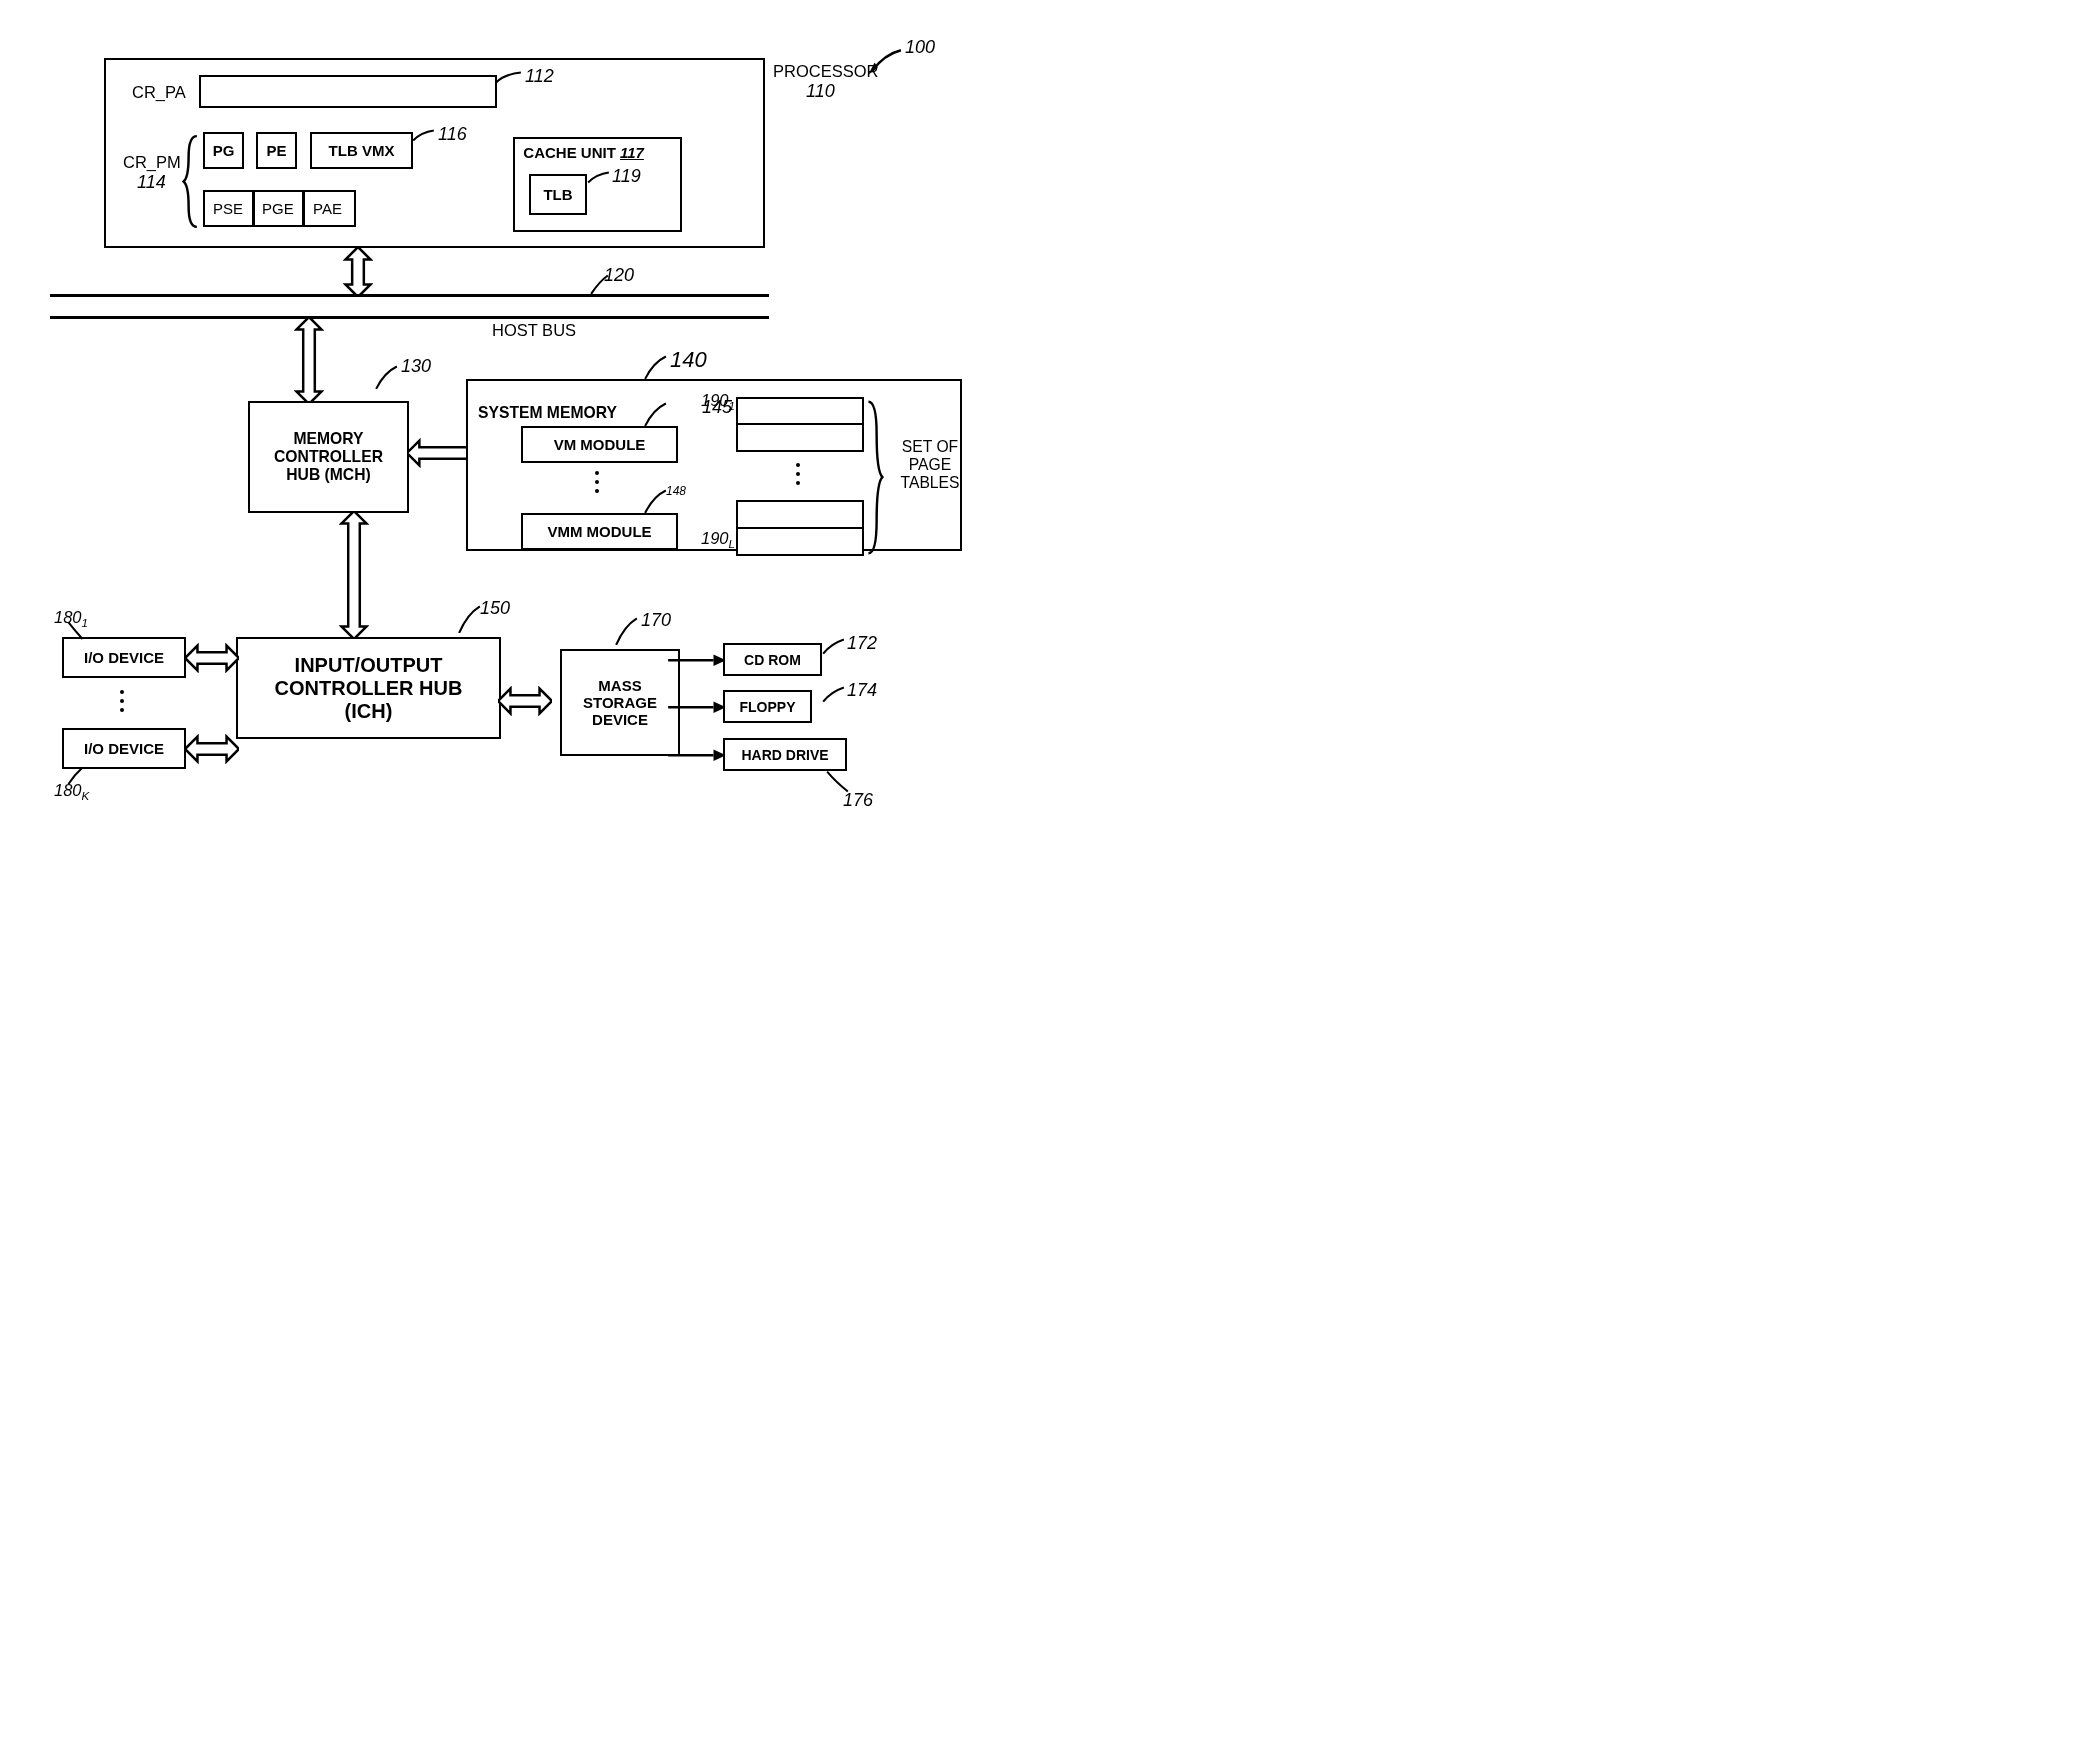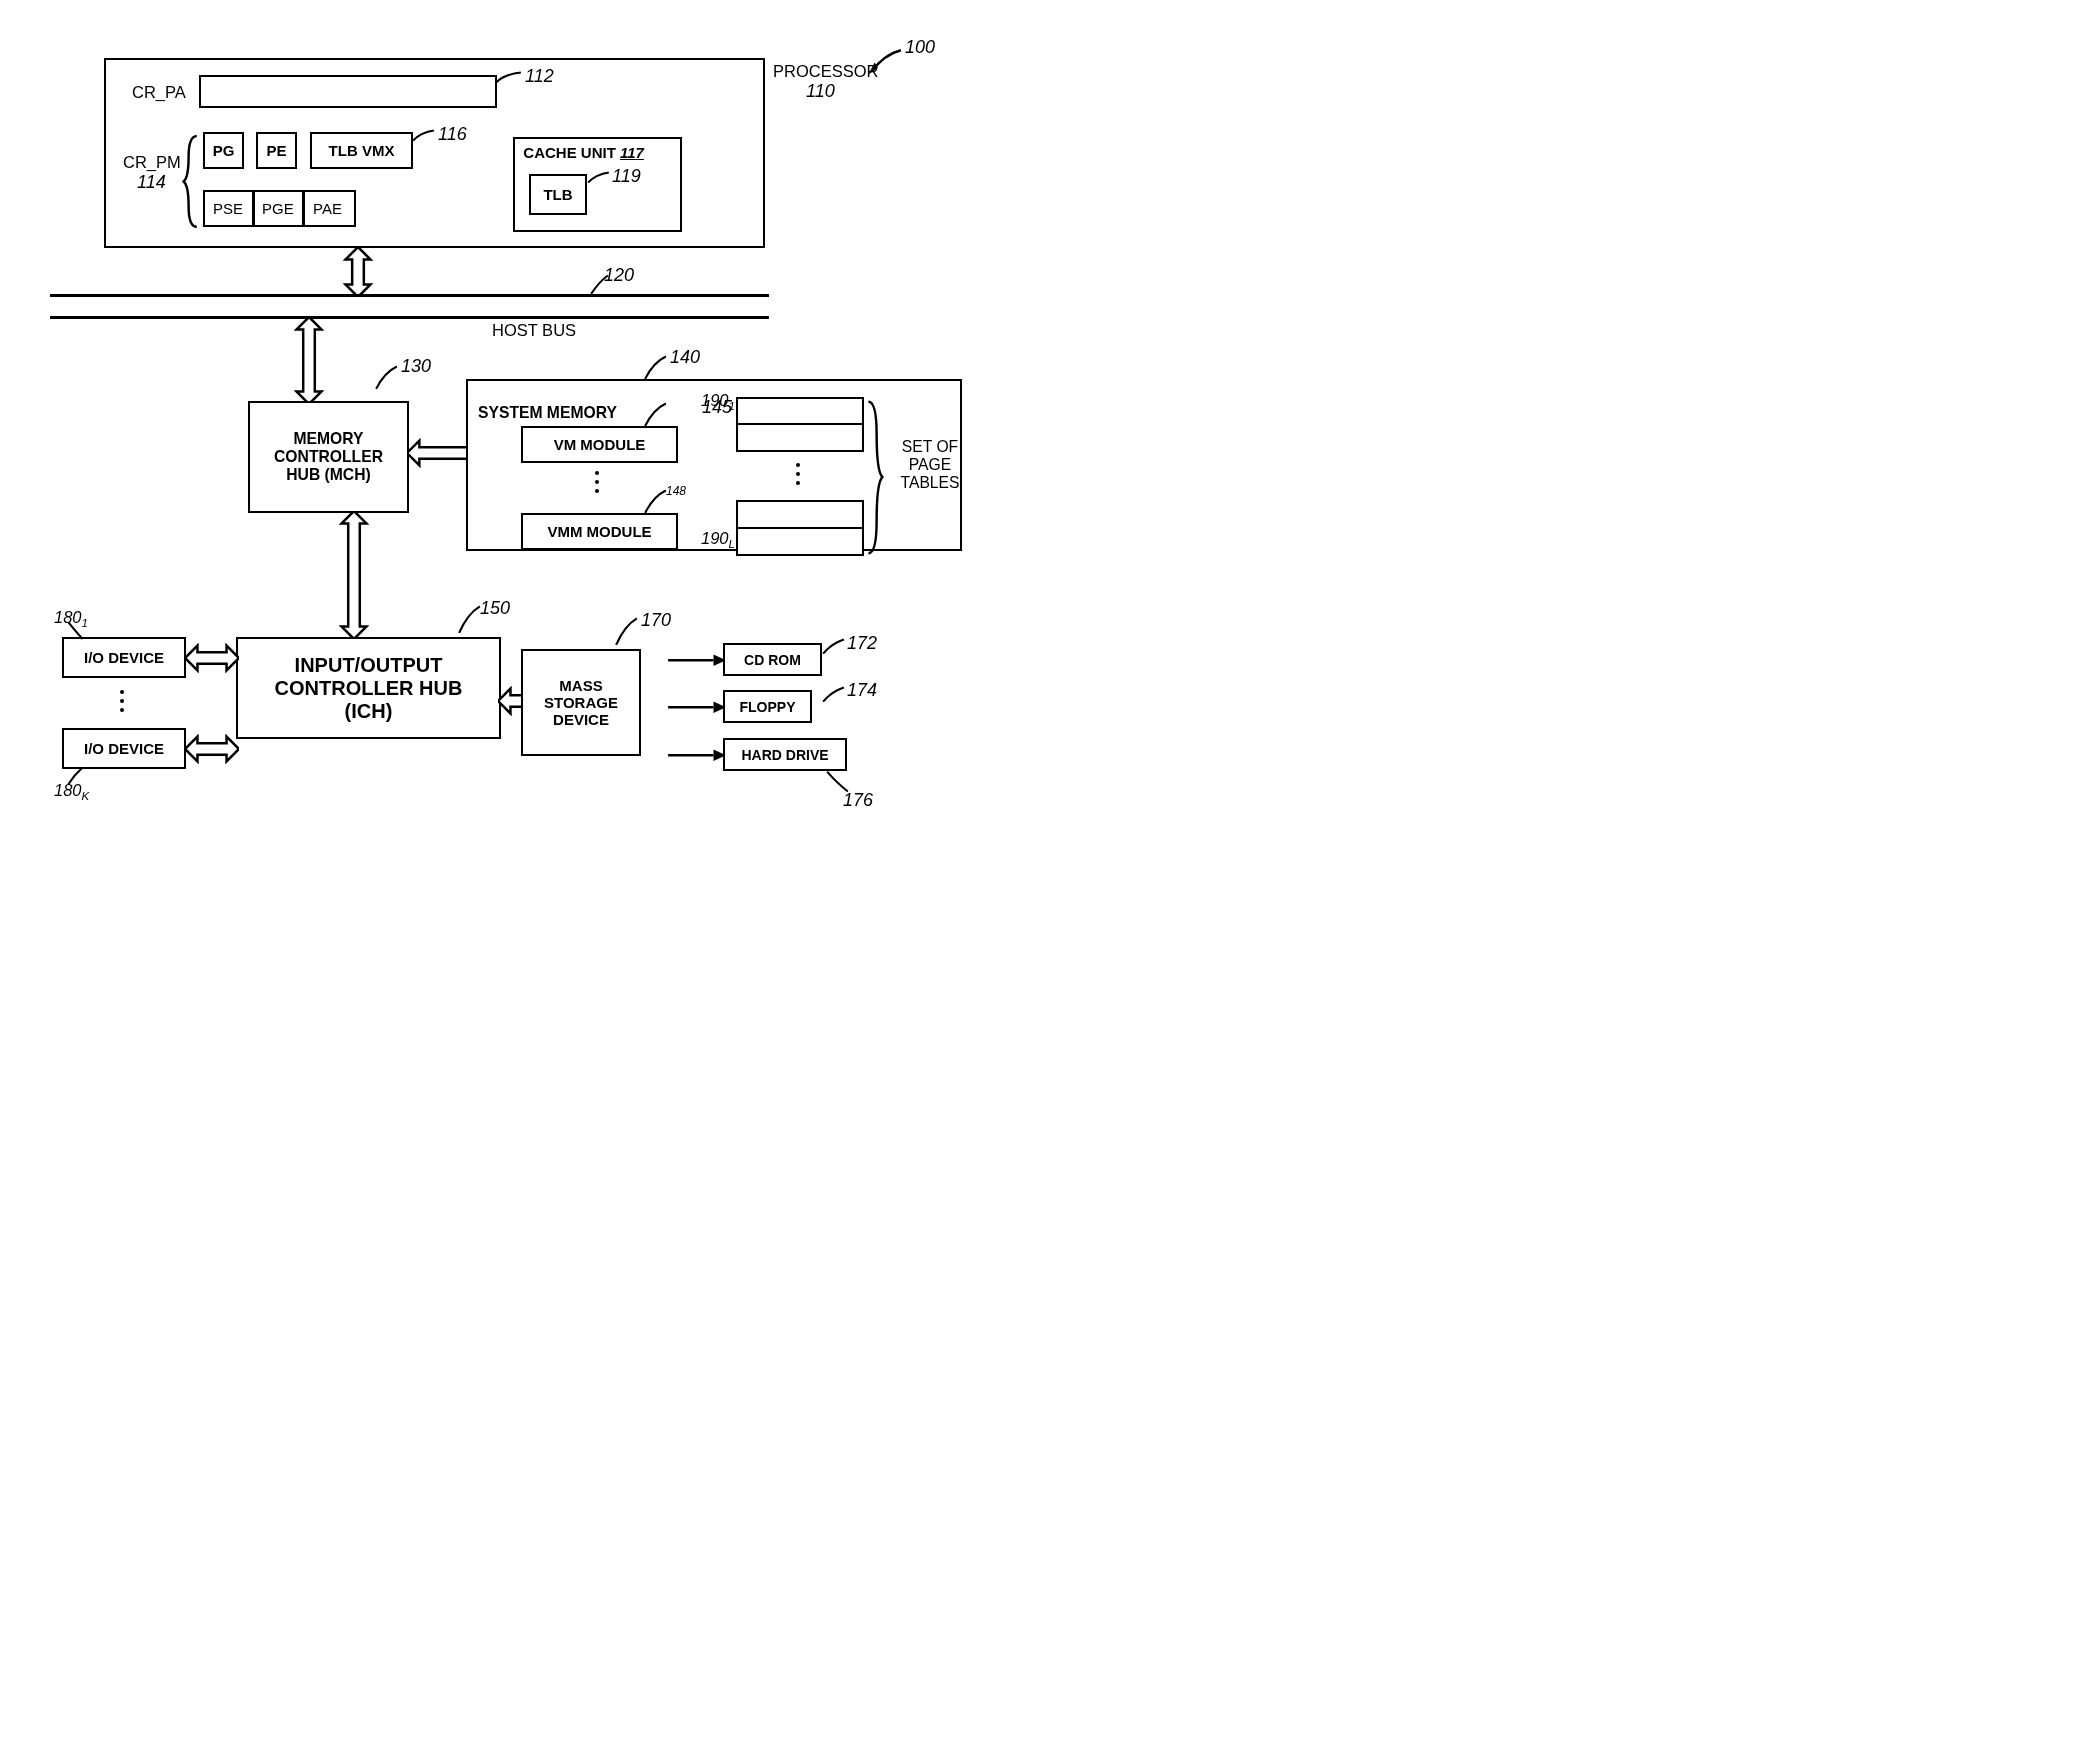--- a/index.html
+++ b/index.html
@@ -155,21 +155,21 @@
         <polygon points="0,18 15,3 15,11 93,11 93,3 108,18 93,33 93,25 15,25 15,33" fill="#fff" stroke="#000" stroke-width="3"></polygon>
       </svg>
   </div>
 
   <div class="box" style="left:441px; top:354px; width:496px; height:172px; align-items:flex-start; justify-content:flex-start; padding:23px 10px; font-size:15.7px;">
     <span>SYSTEM MEMORY</span>
   </div>
   <svg class="brace" style="left:616px; top:329px;" width="29" height="29" viewBox="0 0 35 35">
     <path d="M5 30 Q15 10 30 3" stroke="#000" stroke-width="2.5" fill="none"></path>
   </svg>
-  <div class="label italic" style="left:645px; top:322px; font-size:18px;">140</div>
+  <div class="label italic" style="left:645px; top:322px; font-size:22px;">140</div>
 
   <div class="box" style="left:496px; top:401px; width:157px; height:37px; font-size:15px;">VM MODULE</div>
   <svg class="brace" style="left:616px; top:376px;" width="29" height="25" viewBox="0 0 35 30">
     <path d="M5 30 Q15 10 30 3" stroke="#000" stroke-width="2.5" fill="none"></path>
   </svg>
   <div class="label italic" style="left:677px; top:372px; font-size:18px;">145</div>
 
   <div class="box" style="left:496px; top:488px; width:157px; height:37px; font-size:15px;">VMM MODULE</div>
   <svg class="brace" style="left:616px; top:463px;" width="29" height="25" viewBox="0 0 35 30">
     <path d="M5 30 Q15 10 30 3" stroke="#000" stroke-width="2.5" fill="none"></path>
@@ -234,21 +234,21 @@
         <polygon points="0,18 15,3 15,11 50,11 50,3 65,18 50,33 50,25 15,25 15,33" fill="#fff" stroke="#000" stroke-width="3"></polygon>
       </svg>
   </div>
 
   <div class="darrow-h" style="left:473px; top:661px;">
     <svg width="54" height="30" viewBox="0 0 65 36">
         <polygon points="0,18 15,3 15,11 50,11 50,3 65,18 50,33 50,25 15,25 15,33" fill="#fff" stroke="#000" stroke-width="3"></polygon>
       </svg>
   </div>
 
-  <div class="box" style="left:496px; top:624px; width:120px; height:107px; font-size:15px; padding:0 1px;">MASS STORAGE DEVICE</div>
+  <div class="box" style="left:535px; top:624px; width:120px; height:107px; font-size:15px; padding:0 1px;">MASS STORAGE DEVICE</div>
   <svg class="brace" style="left:587px; top:591px;" width="29" height="29" viewBox="0 0 35 35">
     <path d="M5 35 Q15 12 30 3" stroke="#000" stroke-width="2.5" fill="none"></path>
   </svg>
   <div class="label italic" style="left:616px; top:585px; font-size:18px;">170</div>
 
   <div class="sarrow-h" style="left:643px; top:627px;">
     <svg width="58" height="16.5" viewBox="0 0 70 20">
         <line x1="0" y1="10" x2="55" y2="10" stroke="#000" stroke-width="3"></line>
         <polygon points="55,3 70,10 55,17" fill="#000"></polygon>
       </svg>

